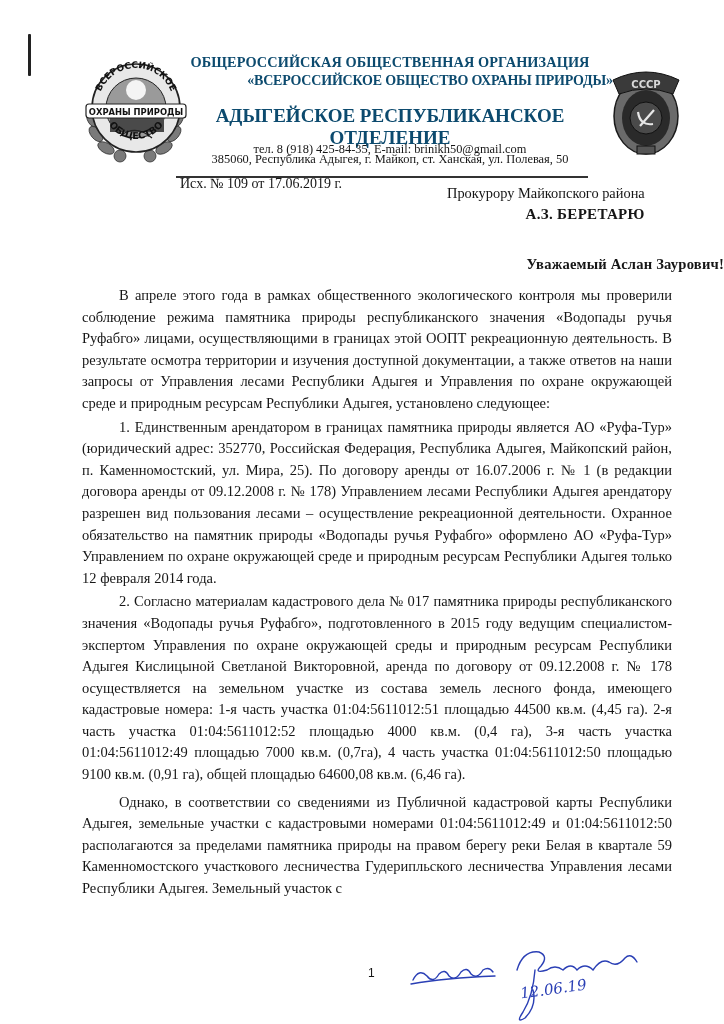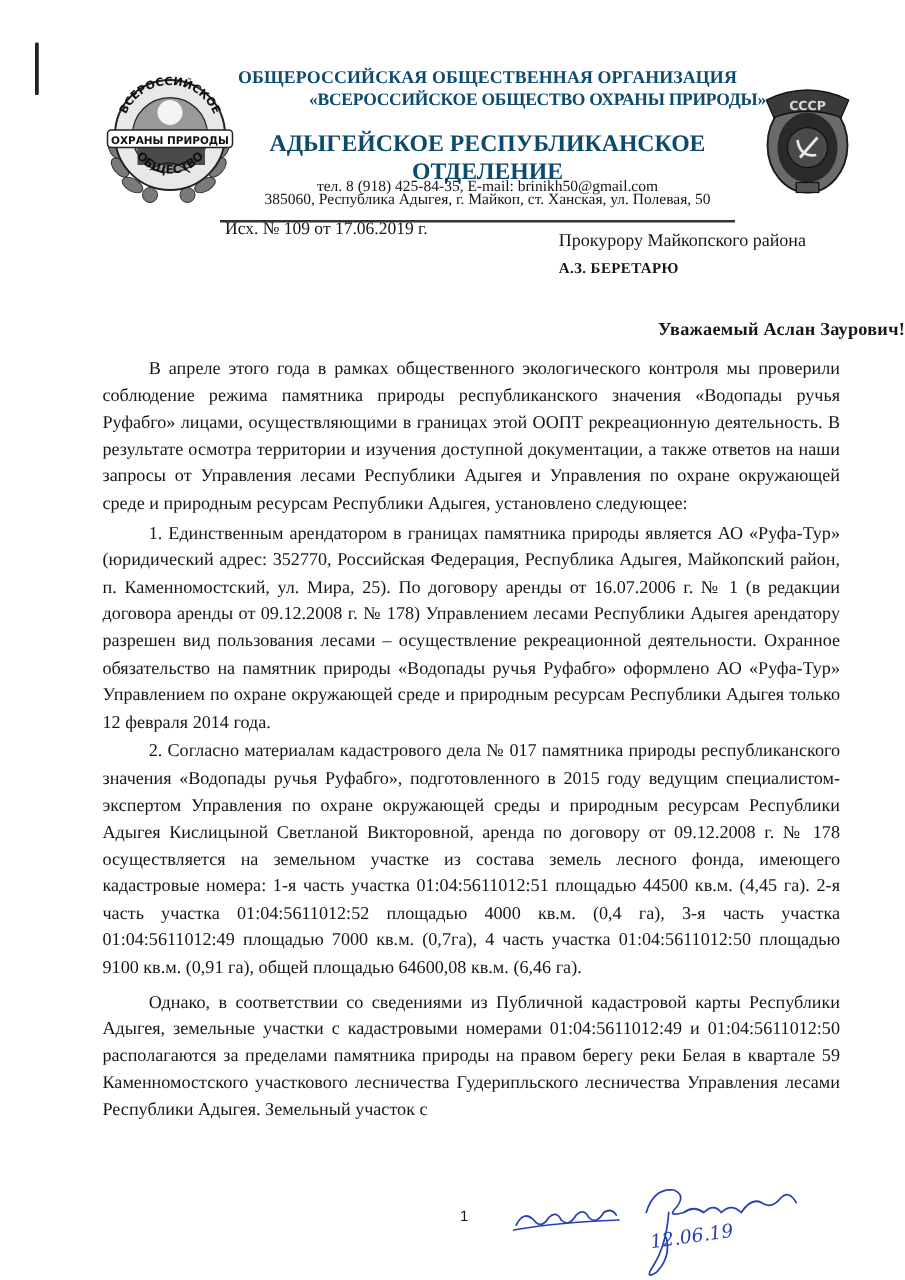--- a/index.html
+++ b/index.html
@@ -11,22 +11,22 @@
   .logo-right { left: 607px; top: 60px; width: 78px; height: 100px; }
   .hdr { left: 170px; width: 440px; text-align: center; font-weight: bold; color: #0c4a6e; }
   .hdr1 { top: 54px; font-size: 14.3px; letter-spacing: 0.1px; }
   .hdr2 { top: 73px; font-size: 14px; letter-spacing: -0.2px; padding-left: 40px; }
   .hdr3 { top: 105px; font-size: 19px; }
   .addr { left: 170px; width: 440px; text-align: center; font-size: 12.4px; }
   .addr1 { top: 135px; margin-top: 17px; }
   .addr2 { top: 142px; }
   .hdr-rule { left: 176px; top: 176px; width: 412px; height: 2px; background: #333; }
   .outgoing { left: 180px; top: 176px; font-size: 14px; }
-  .recipient { left: 447px; top: 183px; font-size: 14.4px; line-height: 20.5px; }
-  .recipient .name { font-weight: bold; font-size: 12px; letter-spacing: 0.3px; }
+  .recipient { left: 447px; top: 183px; font-size: 14.4px; line-height: 20.5px; text-align: right; }
+  .recipient .name { font-weight: bold; font-size: 15px; letter-spacing: 0.3px; }
   .salutation { left: 0; width: 724px; top: 256px; text-align: right; font-weight: bold; font-size: 14.6px; letter-spacing: 0.2px; }
   .body-text { left: 82px; width: 590px; top: 285px; font-size: 14.5px; line-height: 21.6px; text-align: justify; }
   .body-text p { margin: 0; text-indent: 37px; }
   .body-text p.tight { margin-top: 2px; }
   .body-text p.gap { margin-top: 6px; }
   .page-num { left: 368px; top: 966px; font-family: "Liberation Sans", "DejaVu Sans", sans-serif; font-size: 12px; }
   .signature { left: 405px; top: 940px; width: 260px; height: 84px; }
   .sig-date { left: 520px; top: 980px; font-family: "DejaVu Serif", serif; font-style: italic; color: #2a3fb5; font-size: 15px; transform: rotate(-8deg); }
 </style>
 </head>

